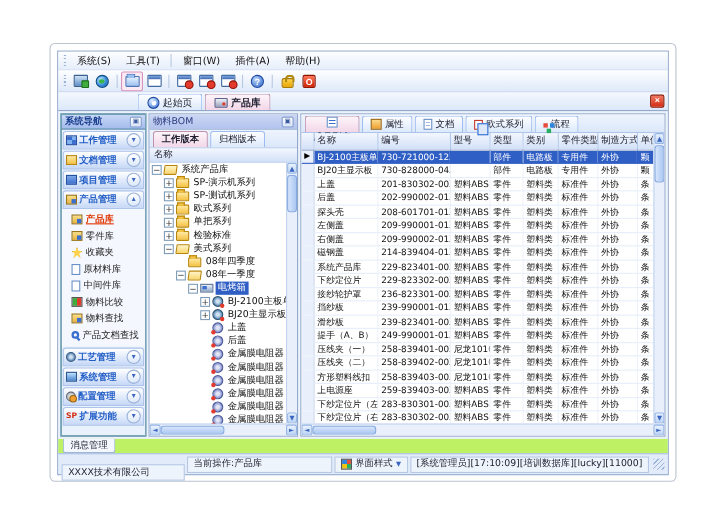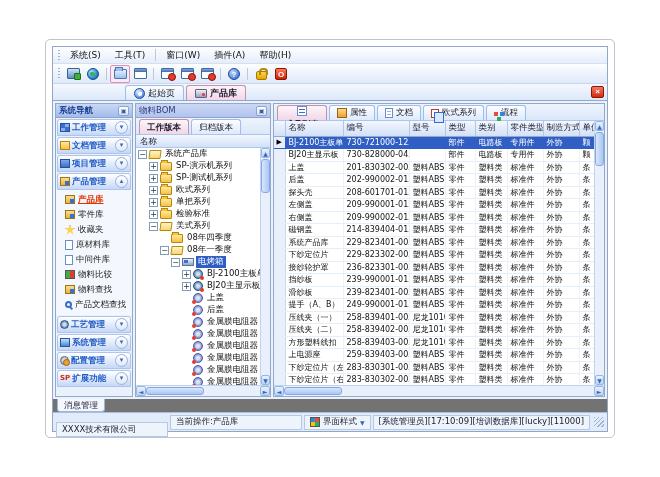--- a/index.html
+++ b/index.html
@@ -139,21 +139,21 @@
   .vscroll { width:10px; flex:none; background:#e9f0fb; border-left:1px solid #c2d3ef; display:flex; flex-direction:column; }
   .sbtn { height:10px; flex:none; background:linear-gradient(#eaf2fe,#bcd3f5); border:1px solid #96b6e4; border-radius:2px; font-size:6px; color:#3a66c0; text-align:center; line-height:9px; }
   .vthumb { height:34px; margin:1px 0; background:linear-gradient(90deg,#d7e6fb,#aac7f2); border:1px solid #86a9e0; border-radius:3px; }
   .vfill { flex:1; }
   .hscroll { height:11px; flex:none; background:#e9f0fb; border-top:1px solid #c2d3ef; display:flex; }
   .hthumb { width:58px; margin:1px 0; background:linear-gradient(#d7e6fb,#aac7f2); border:1px solid #86a9e0; border-radius:3px; }
   .hbtn { width:10px; flex:none; background:linear-gradient(#eaf2fe,#bcd3f5); border:1px solid #96b6e4; border-radius:2px; font-size:6px; color:#3a66c0; text-align:center; line-height:10px; }
   .hfill { flex:1; }
 
   
-  .msgrow { height:13px; background:#737373; padding-left:4px; display:flex; }
+  .msgrow { height:13px; background:#bef264; padding-left:4px; display:flex; }
   .msgtab { font-size:8.5px; color:#223; background:#f4f8fe; border:1px solid #9eb6d8; border-top:none; border-radius:0 0 3px 3px; padding:0 6px; line-height:12px; }
   .statusbar { height:19px; background:#e2ebf9; border-top:1px solid #aabfde; display:flex; align-items:center; padding:1px 3px; gap:2px; }
   .stseg { height:15px; border:1px solid #b6c8e4; background:#eef4fc; font-size:8.5px; color:#223; display:flex; align-items:center; padding:0 5px; white-space:nowrap; overflow:hidden; }
   .st-company { width:112px; flex:none;margin-top:15px; }
   .st-op { flex:1; }
   .st-style { flex:none; gap:3px; }
   .st-session { flex:none; }
   .mi-palette { width:10px; height:10px; background:conic-gradient(#e74c3c 0 25%, #27ae60 0 50%, #f1c40f 0 75%, #2e86de 0); border:1px solid #555; }
   .dropcaret { font-size:6px; color:#3a66c0; }
   .resizegrip { width:10px; height:10px; background:repeating-linear-gradient(135deg,#9ab1d8 0 1px, transparent 1px 3px); margin-left:2px; }

